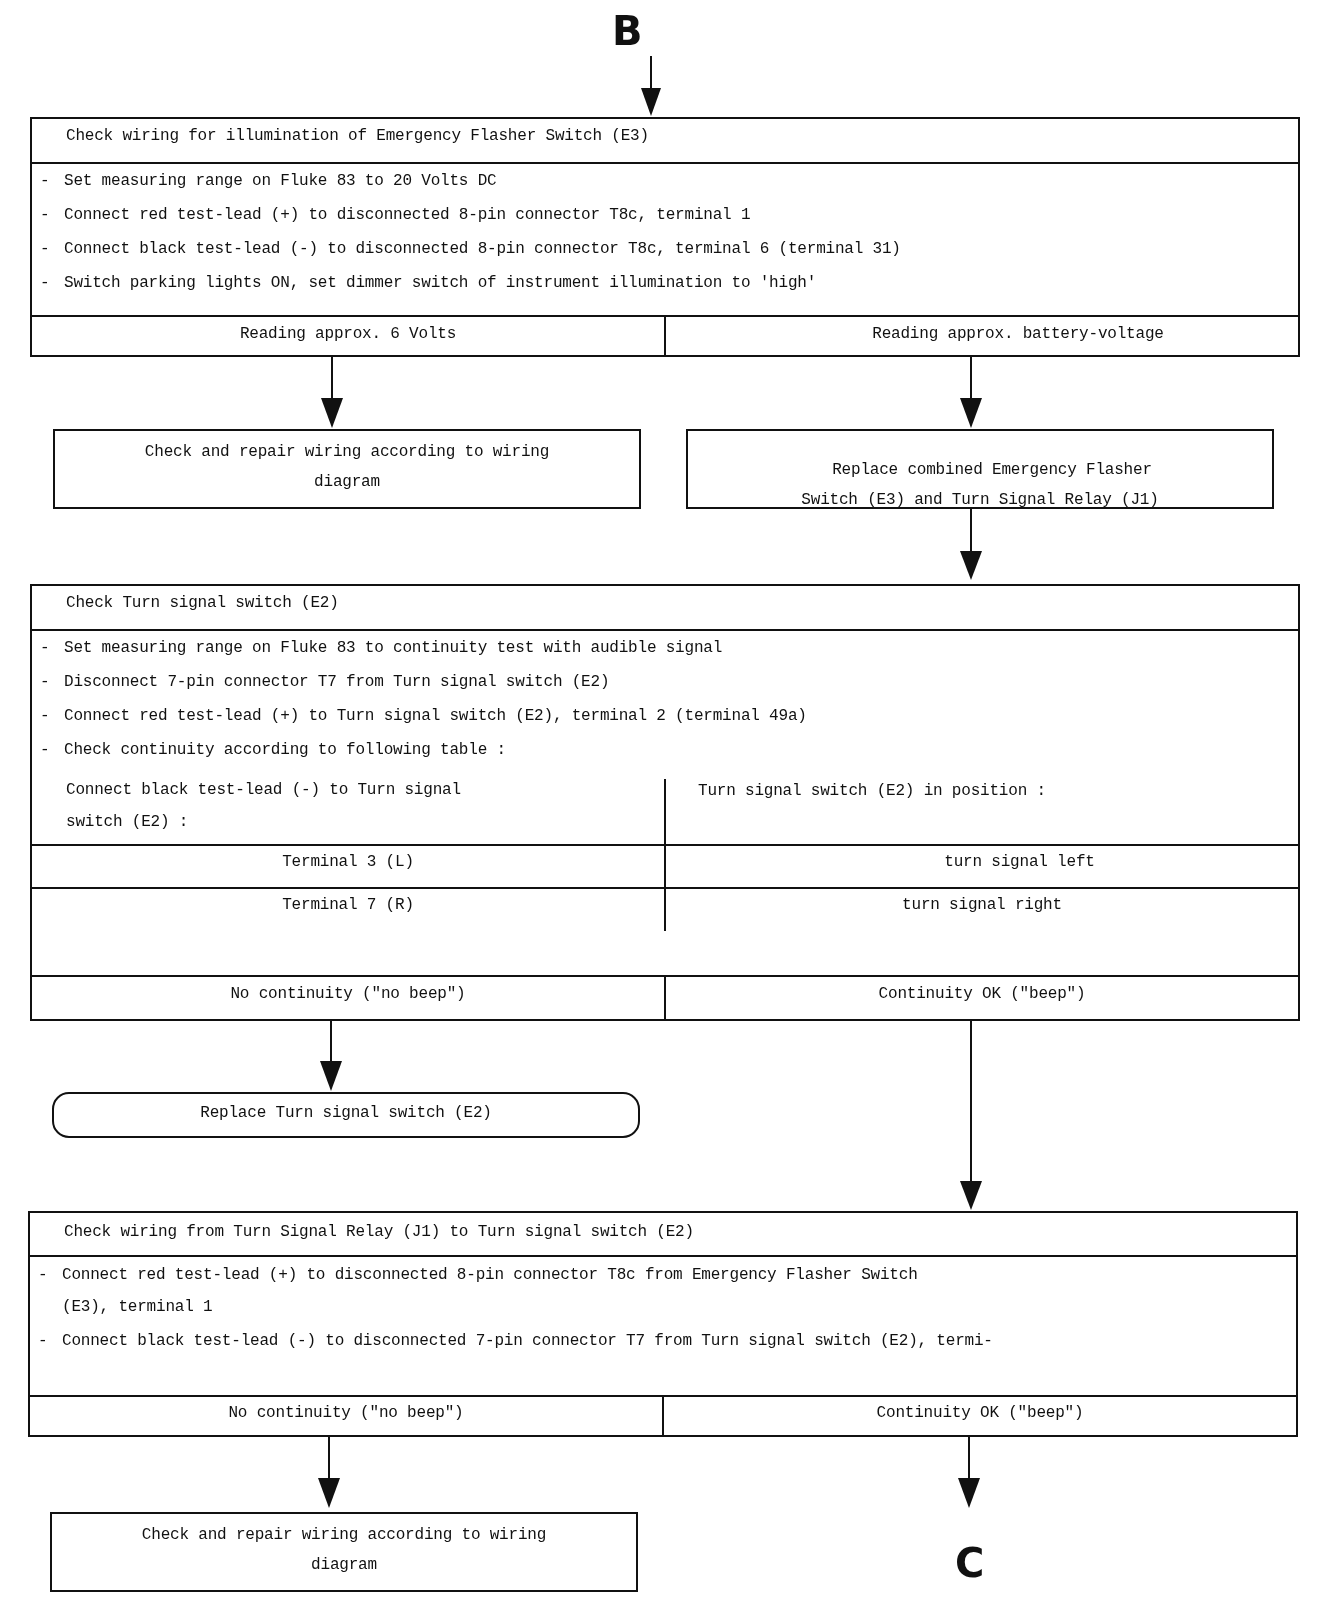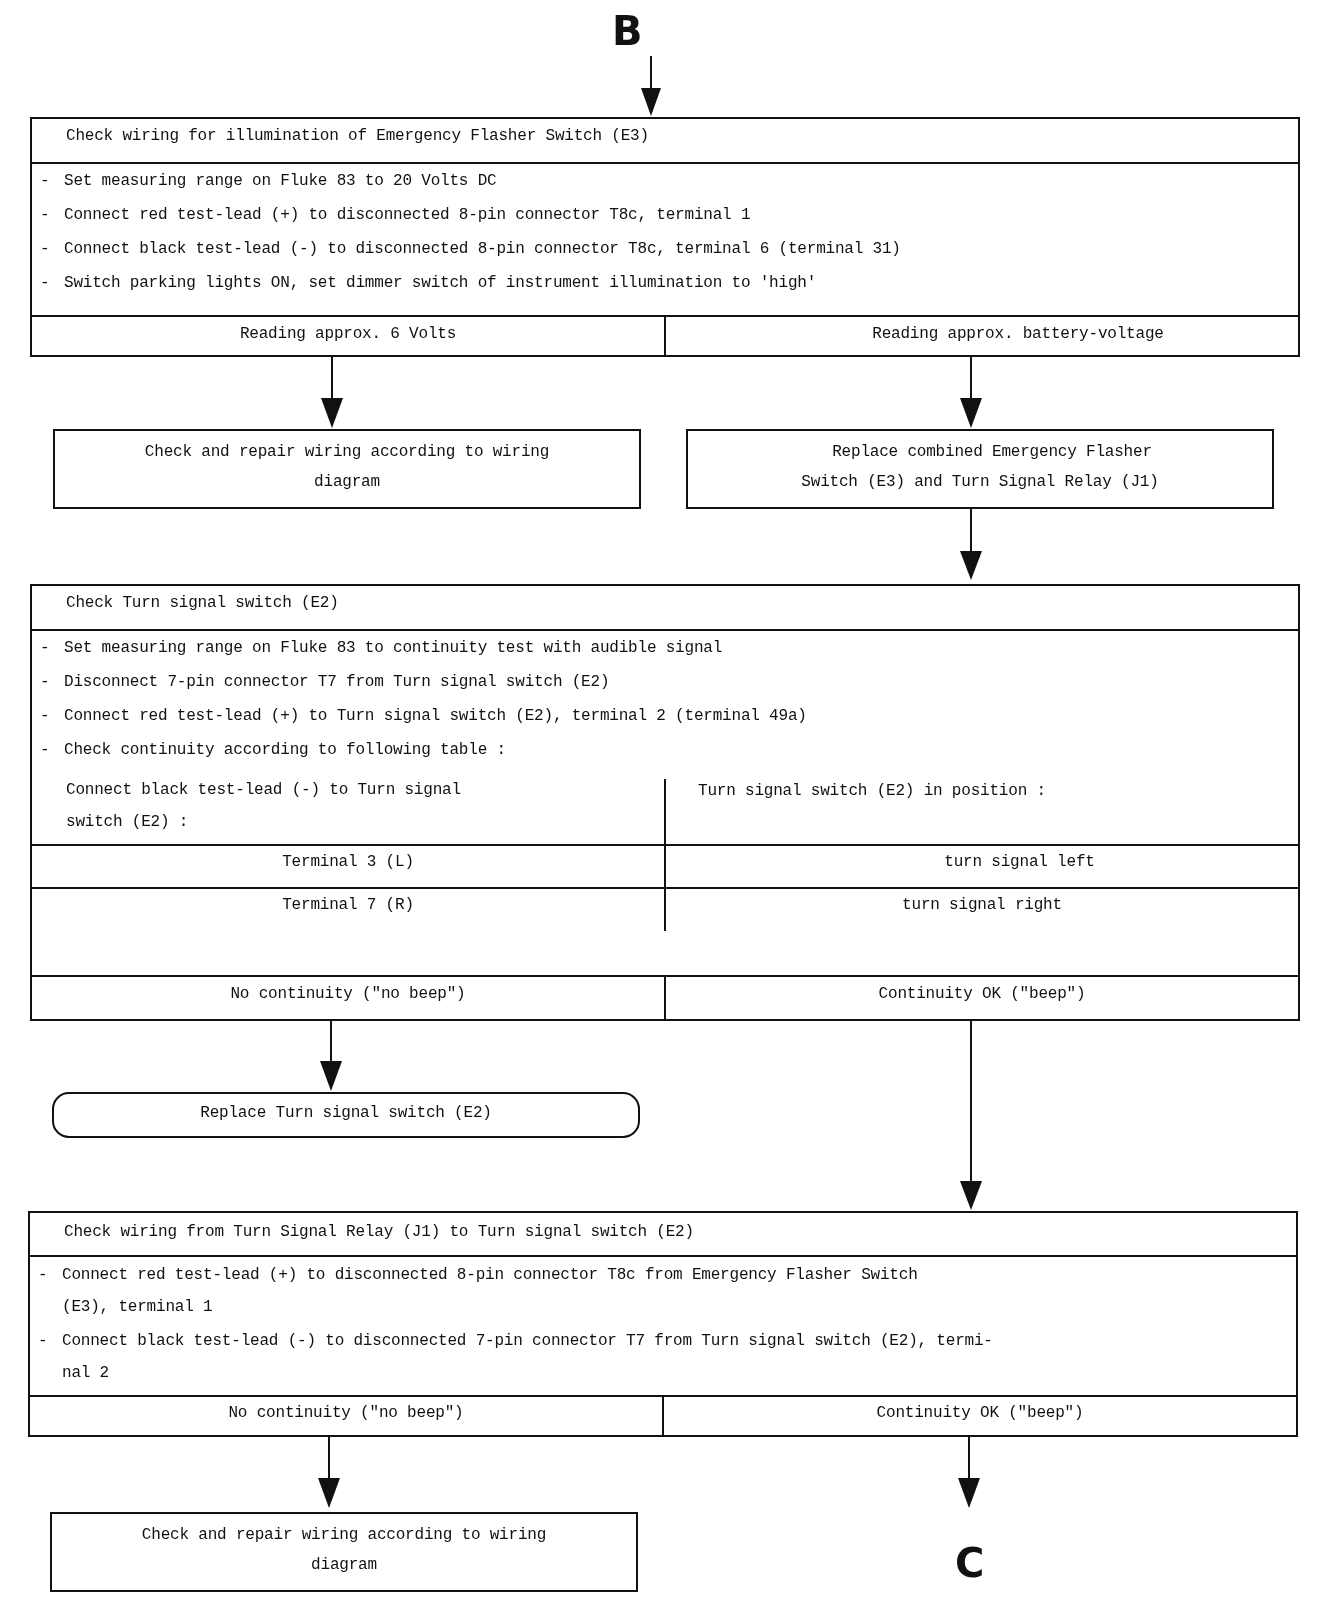--- a/index.html
+++ b/index.html
@@ -76,21 +76,21 @@
   <div class="abs txt center" style="left:0; top:198px; width:632px;">Reading approx. 6 Volts</div>
   <div class="abs txt center" style="left:634px; top:198px; width:704px;">Reading approx. battery-voltage</div>
 </div>
 
 <div class="abs box center" style="left:53px; top:429px; width:588px; height:80px;">
   <div class="txt" style="margin-top:4px;">Check and repair wiring according to wiring</div>
   <div class="txt" style="margin-top:-4px;">diagram</div>
 </div>
 
 <div class="abs box center" style="left:686px; top:429px; width:588px; height:80px;">
-  <div class="txt" style="margin-top:4px;padding-left:24px;">Replace combined Emergency Flasher</div>
+  <div class="txt" style="margin-top:22px;padding-left:24px;">Replace combined Emergency Flasher</div>
   <div class="txt" style="margin-top:-4px;">Switch (E3) and Turn Signal Relay (J1)</div>
 </div>
 
 <div class="abs box" style="left:30px; top:584px; width:1270px; height:437px;">
   <div class="abs txt" style="left:34px; top:0px;">Check Turn signal switch (E2)</div>
   <div class="row-line" style="top:43px;"></div>
   <div class="abs txt" style="left:0; top:45px; width:100%;">
     <span class="bullet">-</span>
     <span class="item">Set measuring range on Fluke 83 to continuity test with audible signal</span>
   </div>
@@ -137,21 +137,20 @@
     <span class="bullet">-</span>
     <div class="item">
       <div>Connect red test-lead (+) to disconnected 8-pin connector T8c from Emergency Flasher Switch</div>
       <div>(E3), terminal 1</div>
     </div>
   </div>
   <div class="abs txt" style="left:0; top:112px; width:100%; line-height:32px;">
     <span class="bullet">-</span>
     <div class="item">
       <div>Connect black test-lead (-) to disconnected 7-pin connector T7 from Turn signal switch (E2), termi-</div>
-      <div>nal 2</div>
     </div>
   </div>
   <div class="row-line" style="top:182px;"></div>
   <div class="vline" style="left:632px; top:182px; height:42px;"></div>
   <div class="abs txt center" style="left:0; top:183px; width:632px;">No continuity ("no beep")</div>
   <div class="abs txt center" style="left:634px; top:183px; width:632px;">Continuity OK ("beep")</div>
 </div>
 
 <div class="abs box center" style="left:50px; top:1512px; width:588px; height:80px;">
   <div class="txt" style="margin-top:4px;">Check and repair wiring according to wiring</div>

